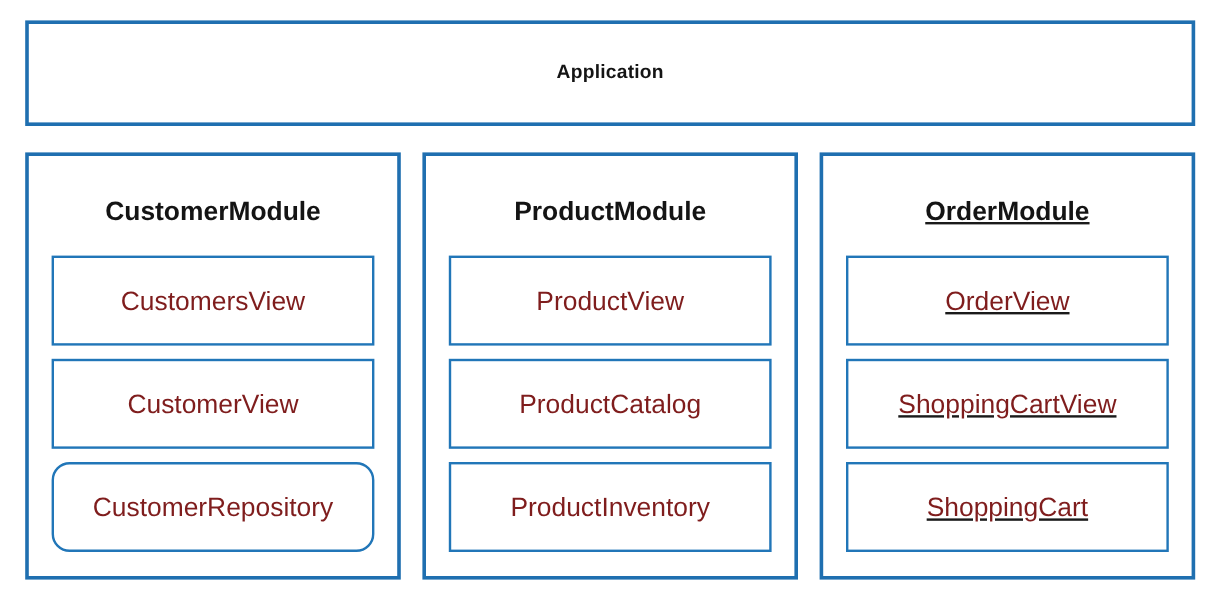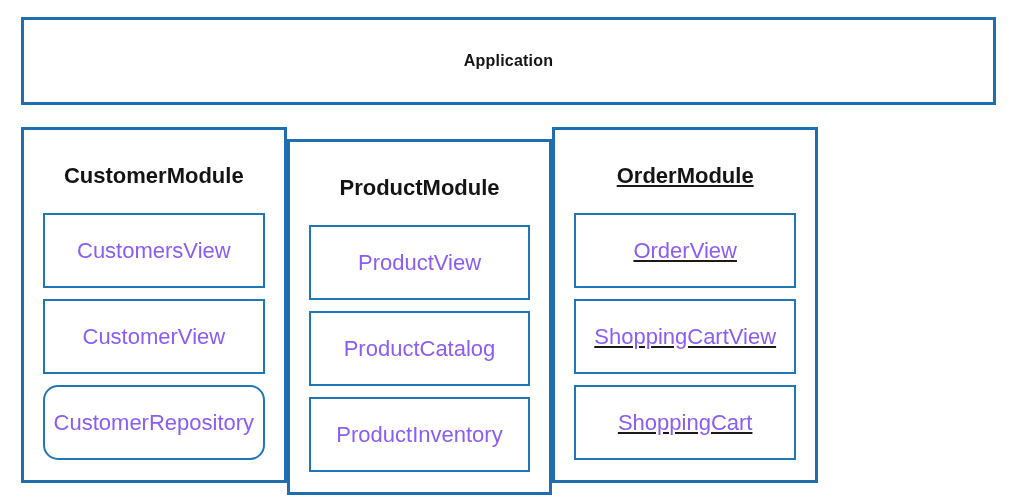--- a/index.html
+++ b/index.html
@@ -44,21 +44,21 @@
     line-height: 1;
     color: #141414;
     white-space: nowrap;
   }
 
   
   .module-row {
     position: absolute;
     left: 21px;
     top: 127px;
-    width: 797px;
+    width: 975px;
     height: 356px;
     display: flex;
     justify-content: space-between;
     align-items: stretch;
   }
 
   .module-box {
     box-sizing: border-box;
     width: 313px;
     height: 356px;
@@ -98,21 +98,21 @@
     display: flex;
     align-items: center;
     justify-content: center;
     overflow: hidden;
   }
 
   .component-label {
     font-size: 22px;
     font-weight: normal;
     line-height: 1;
-    color: #8b5cf6;
+    color: #7f1d1d;
     white-space: nowrap;
   }
 </style>
 </head>
 <body>
 
 <div id="diagram-canvas" style="background: rgb(255, 255, 255); color: rgb(26, 26, 26);">
 
   <div class="app-box" style="border-color: rgb(31, 111, 176);">
     <div class="app-title">Application</div>
@@ -128,21 +128,21 @@
         </div>
         <div class="component-box" style="border-color: rgb(33, 118, 184);">
           <span class="component-label">CustomerView</span>
         </div>
         <div class="component-box" style="border-color: rgb(33, 118, 184); border-radius: 15px;">
           <span class="component-label">CustomerRepository</span>
         </div>
       </div>
     </div>
 
-    <div class="module-box" style="border-color: rgb(31, 111, 176); margin-top: 12px;">
+    <div class="module-box" style="border-color: rgb(31, 111, 176);">
       <div class="module-title">ProductModule</div>
       <div class="component-list">
         <div class="component-box" style="border-color: rgb(33, 118, 184);">
           <span class="component-label">ProductView</span>
         </div>
         <div class="component-box" style="border-color: rgb(33, 118, 184);">
           <span class="component-label">ProductCatalog</span>
         </div>
         <div class="component-box" style="border-color: rgb(33, 118, 184);">
           <span class="component-label">ProductInventory</span>

